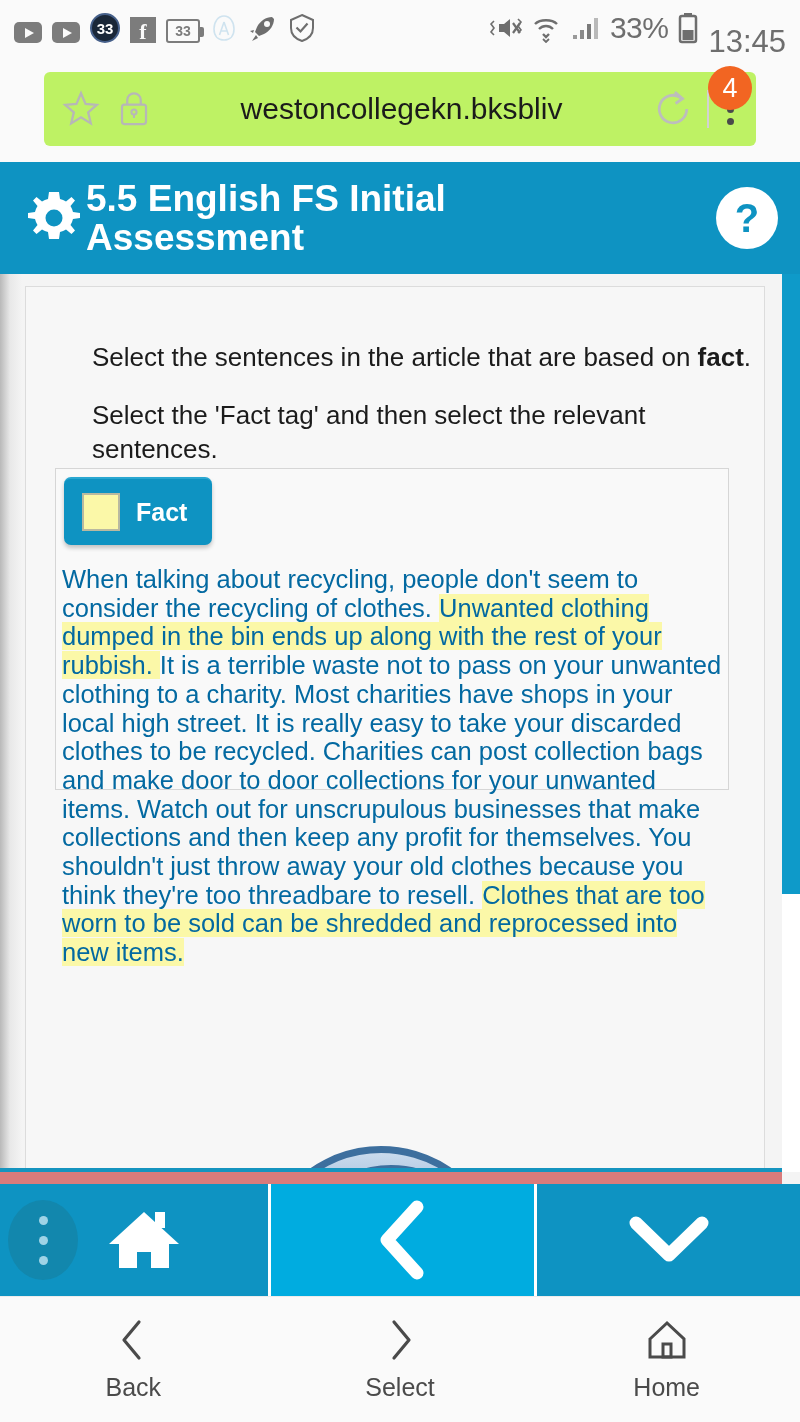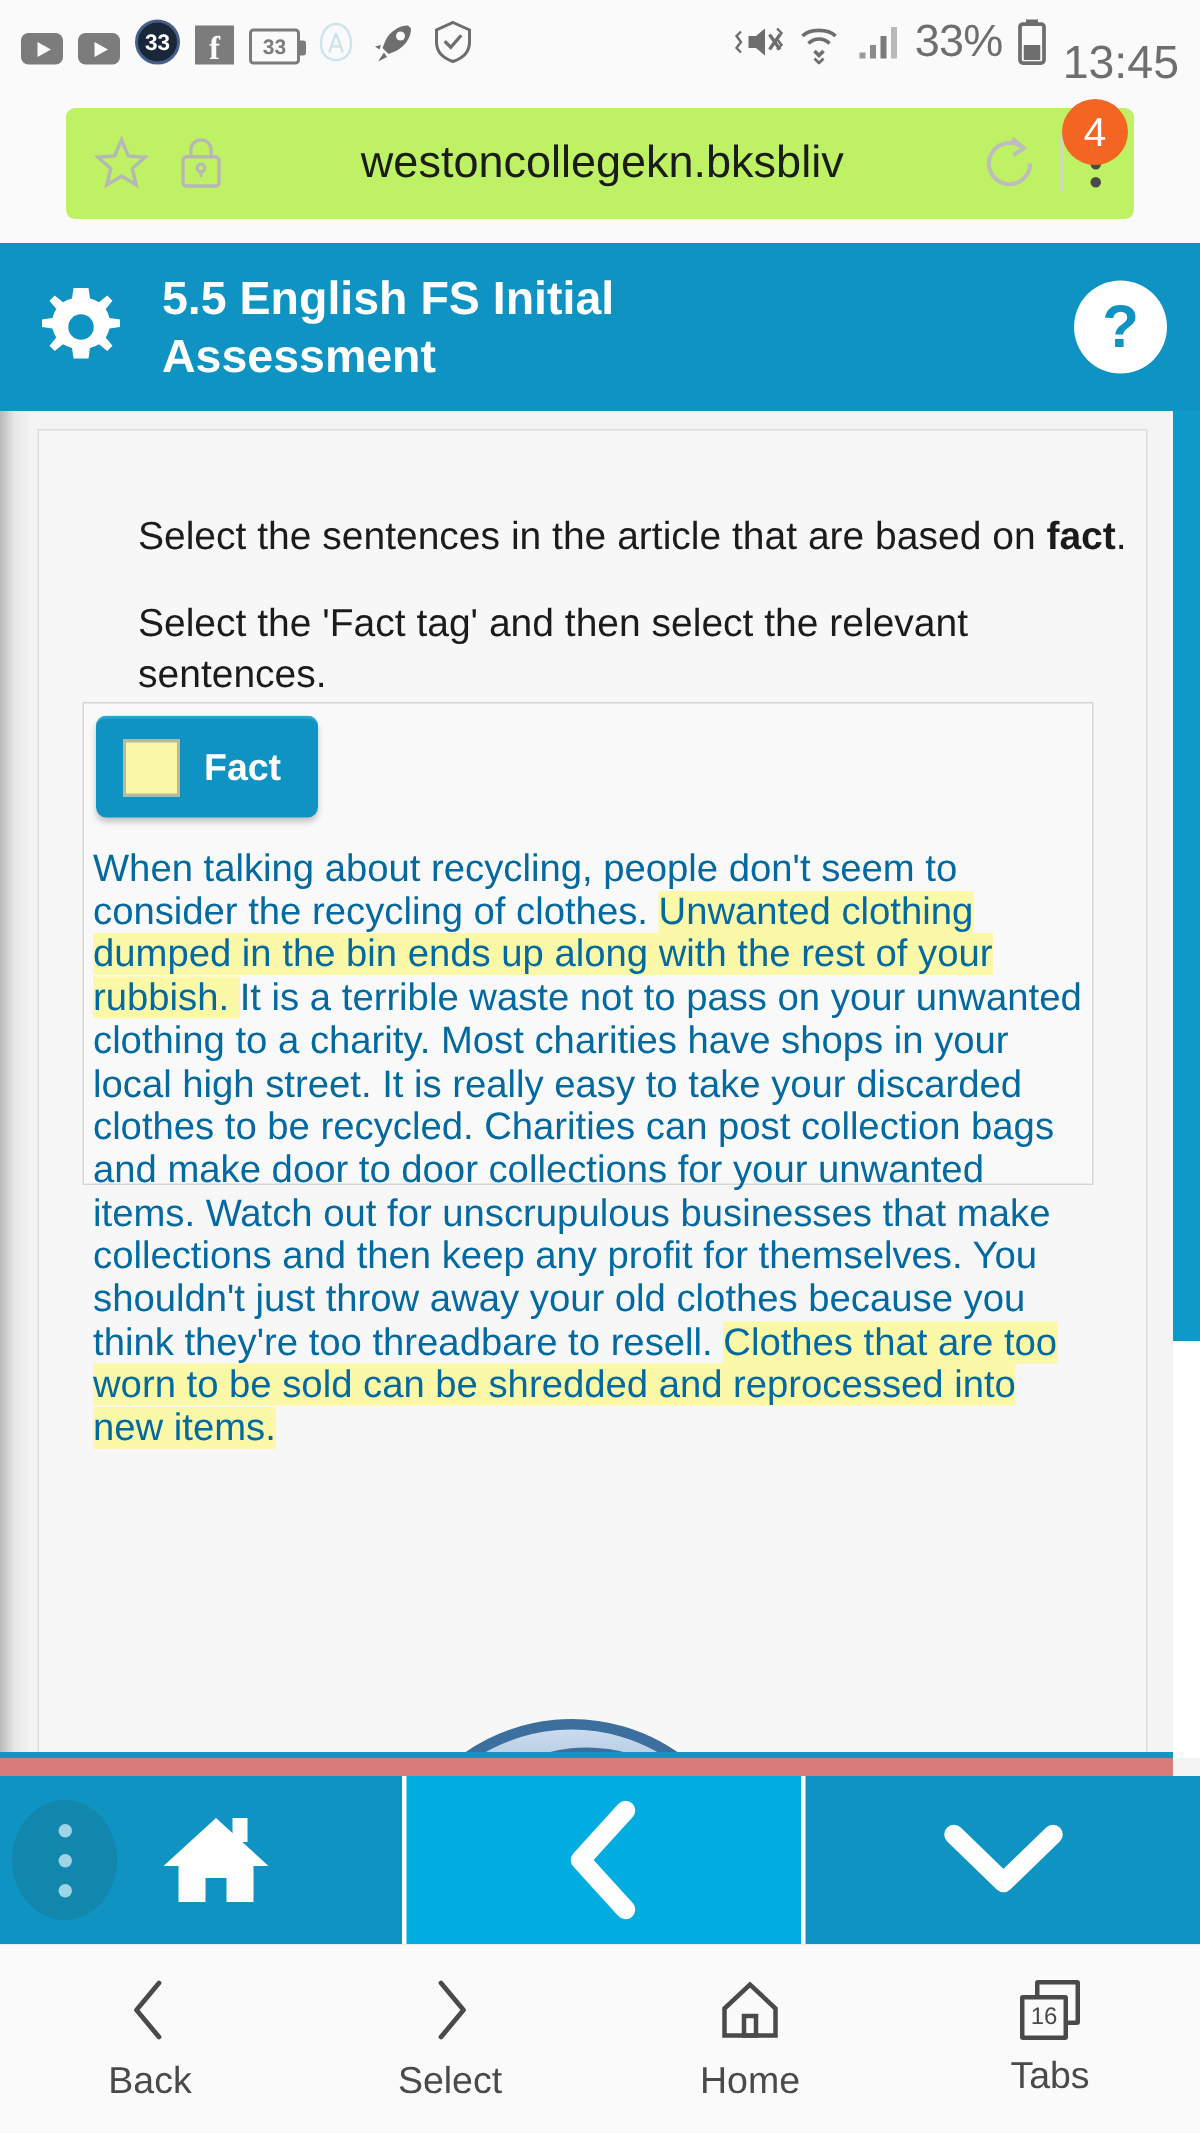--- a/index.html
+++ b/index.html
@@ -67,22 +67,22 @@
     background:#f26522;color:#fff;font-size:27px;font-weight:500;
     display:flex;align-items:center;justify-content:center;
   }
 
   
   .appheader{
     position:absolute;left:0;top:162px;width:800px;height:112px;
     background:#0e93c2;display:flex;align-items:center;padding:0 22px;
   }
   .app-title{
-    color:#fff;font-size:31px;font-weight:bold;line-height:39px;
-    margin-left:22px;max-width:480px;
+    color:#fff;font-size:37px;font-weight:bold;line-height:39px;
+    max-width:480px;
   }
   .help-btn{
     margin-left:auto;width:62px;height:62px;border-radius:50%;
     background:#fff;color:#0e93c2;font-size:40px;font-weight:bold;
     display:flex;align-items:center;justify-content:center;
     font-family:"Liberation Sans",sans-serif;
   }
 
   
   .pagebody{
@@ -360,23 +360,16 @@
 
     <div class="bn-item">
       <svg width="46" height="46" viewBox="0 0 46 46">
         <path d="M6 22 L23 6 L40 22 L40 40 L6 40 Z" fill="none" stroke="#4a4a4a" stroke-width="3"></path>
         <rect x="19" y="27" width="8" height="13" fill="none" stroke="#4a4a4a" stroke-width="3"></rect>
       </svg>
       <span class="bn-label">Home</span>
     </div>
 
 
-    <div class="bn-item">
-      <span class="tabsq">
-        <span class="sq-back"></span>
-        <span class="sq-front">16</span>
-      </span>
-      <span class="bn-label">Tabs</span>
-    </div>
 
   </div>
 
 </div>
 
 </body></html>

